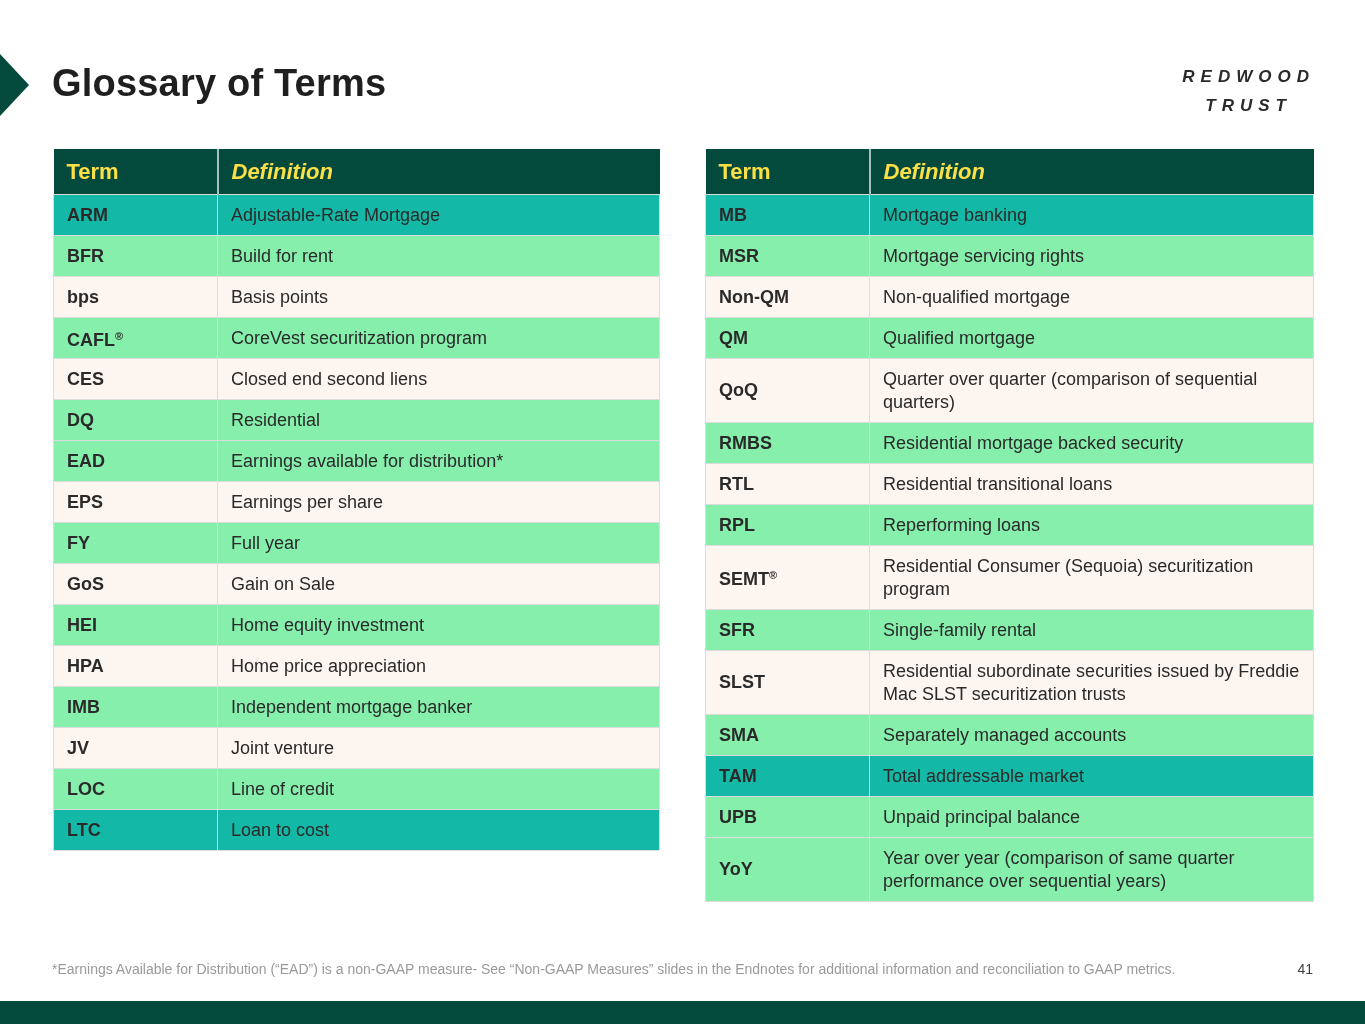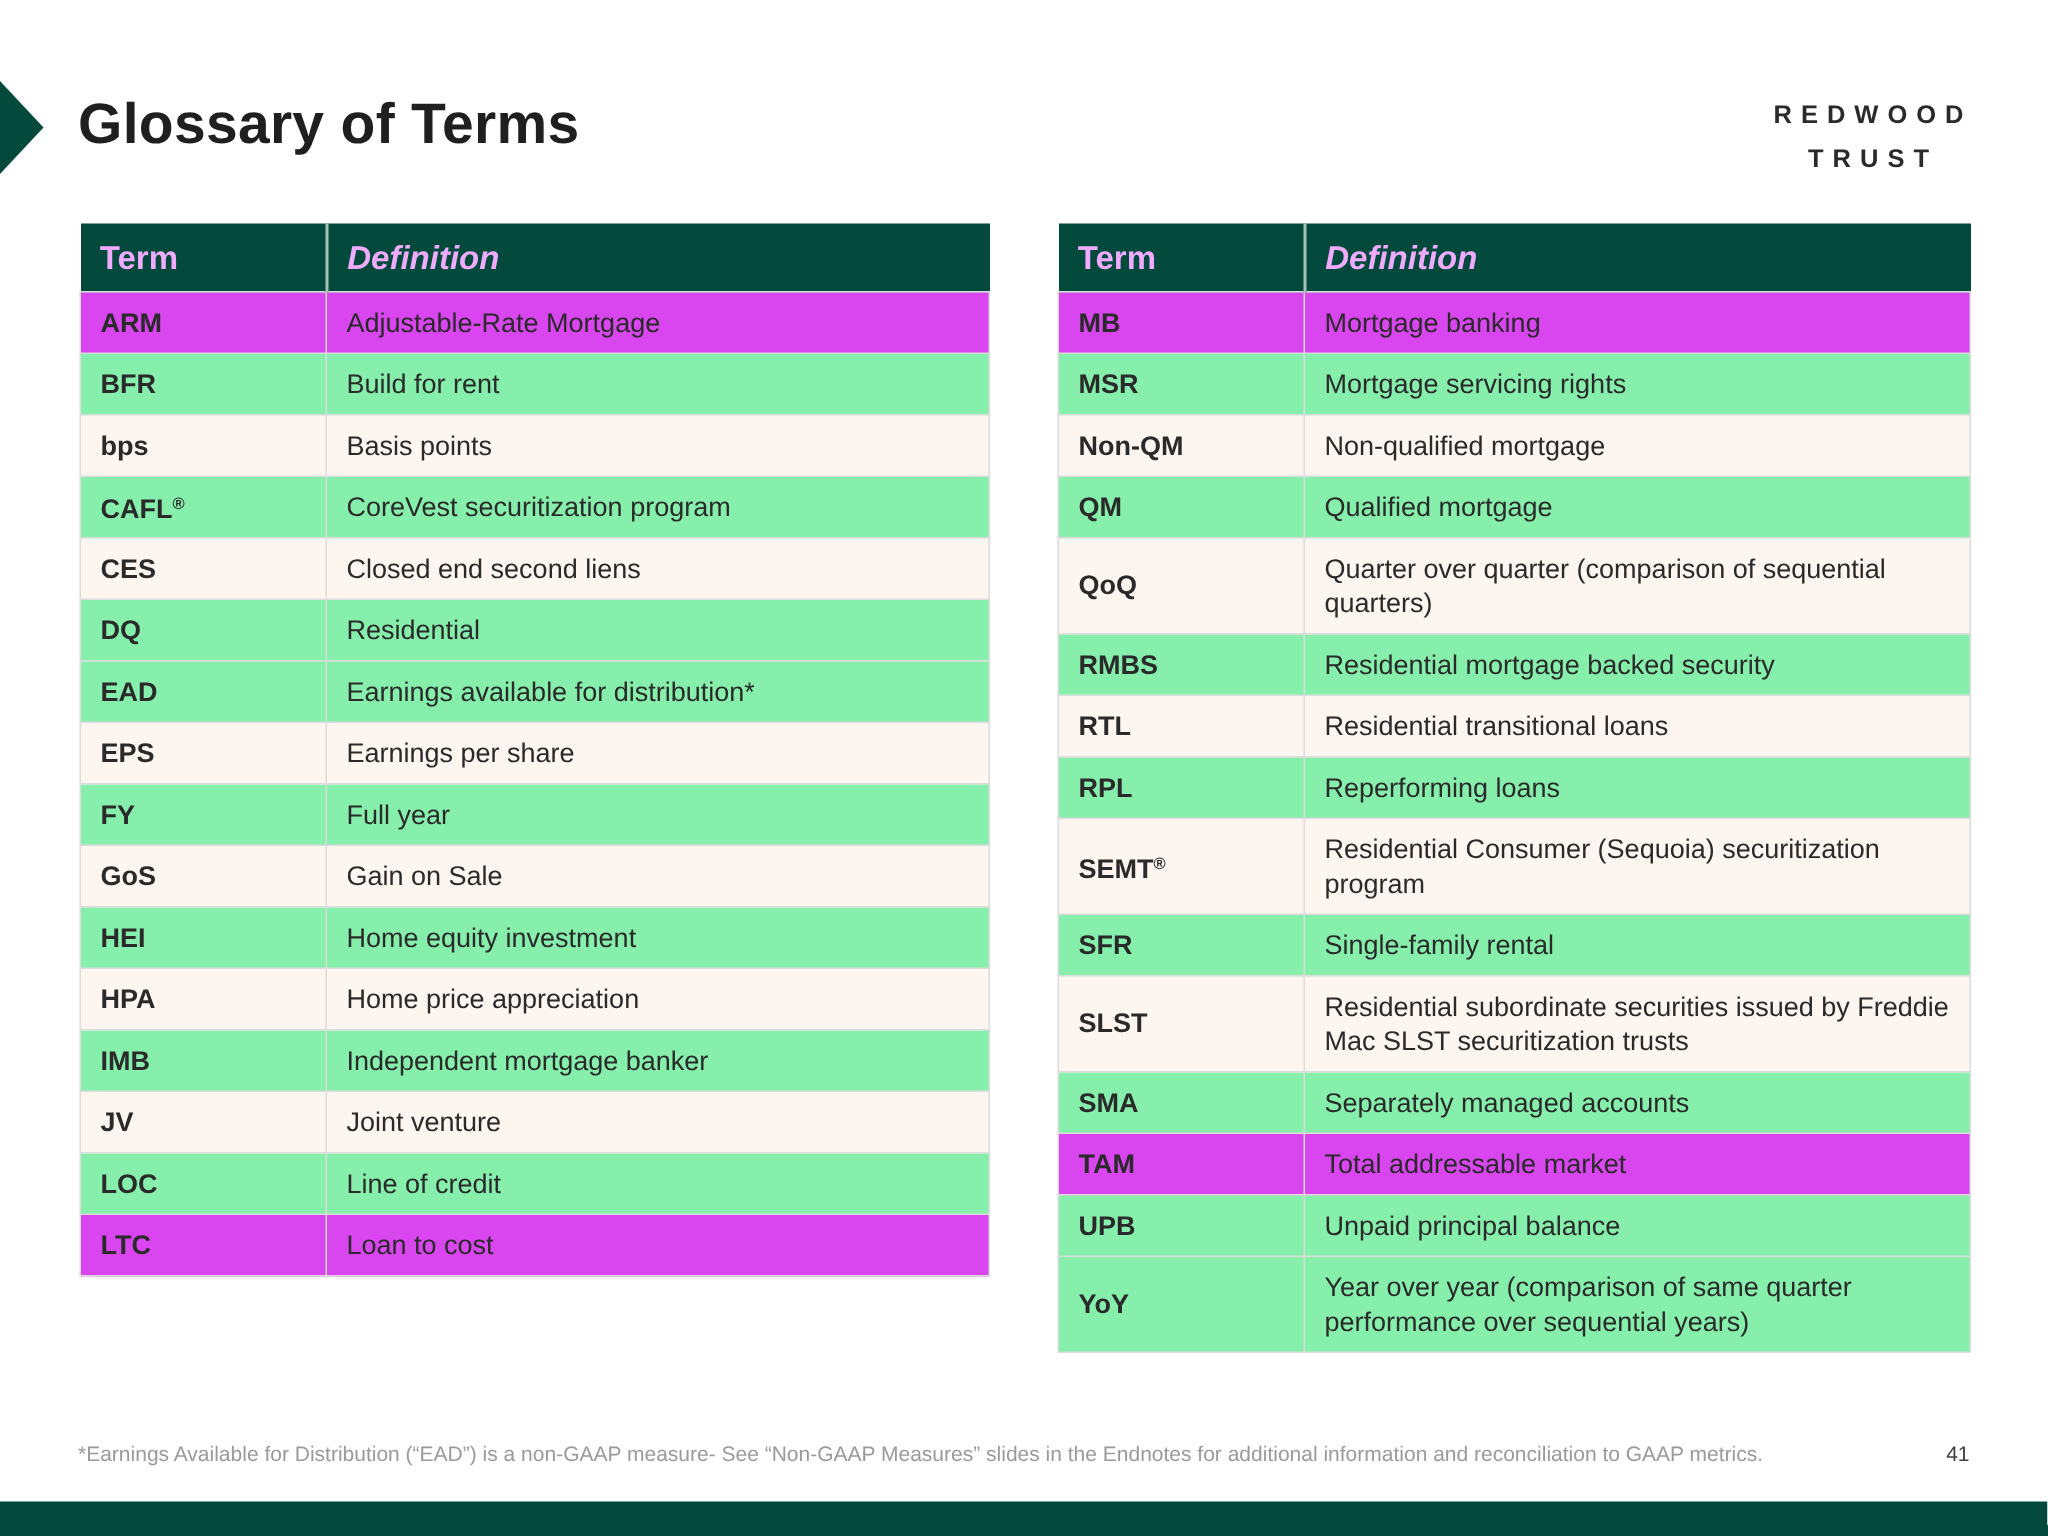--- a/index.html
+++ b/index.html
@@ -13,41 +13,41 @@
       border-left: 29px solid #034a3c;
     }
     .page-title {
       position: absolute; left: 52px; top: 62px; margin: 0;
       font-size: 38px; font-weight: bold; color: #1f1f1f; letter-spacing: 0.2px;
     }
     .logo {
       position: absolute; right: 50px; top: 62px; text-align: center;
       font-size: 17px; font-weight: bold; color: #2a2a2a; letter-spacing: 6px; line-height: 29px;
     }
-    .logo div { padding-left: 6px; }
+    .logo div { padding-left: 6px; font-style: italic; }
     table.glossary {
       position: absolute; top: 149px; border-collapse: collapse;
       font-size: 18px;
     }
     #table-left { left: 53px; width: 607px; }
     #table-right { left: 705px; width: 609px; }
     table.glossary th {
-      background: #034a3c; color: #f0abfc; text-align: left;
+      background: #034a3c; color: #fde047; text-align: left;
       font-size: 22px; font-weight: bold; height: 45px; padding: 0 0 0 13px;
       border-right: 2px solid #a8c2bb;
     }
     table.glossary th:last-child { border-right: none; font-style: italic; }
     table.glossary td {
       border: 1.5px solid #dcdcdc; padding: 0 10px 0 13px; height: 40px;
       vertical-align: middle; line-height: 23px; color: #2a2a2a;
     }
     table.glossary td.term { font-weight: bold; width: 140px; }
     #table-right td.term { width: 140px; }
     table.glossary tr.tall td { height: 63px; }
-    tr.shade-a td { background: #d946ef; }
+    tr.shade-a td { background: #14b8a6; }
     tr.shade-b td { background: #fdf5f0; }
     tr.shade-n td { background: #86efac; }
     sup.reg { font-size: 11px; vertical-align: 6px; }
     .footnote {
       position: absolute; left: 52px; top: 961px; font-size: 14px; color: #9a9a9a;
     }
     .page-number {
       position: absolute; right: 52px; top: 961px; font-size: 14px; color: #404040;
     }
     .footer-bar {

